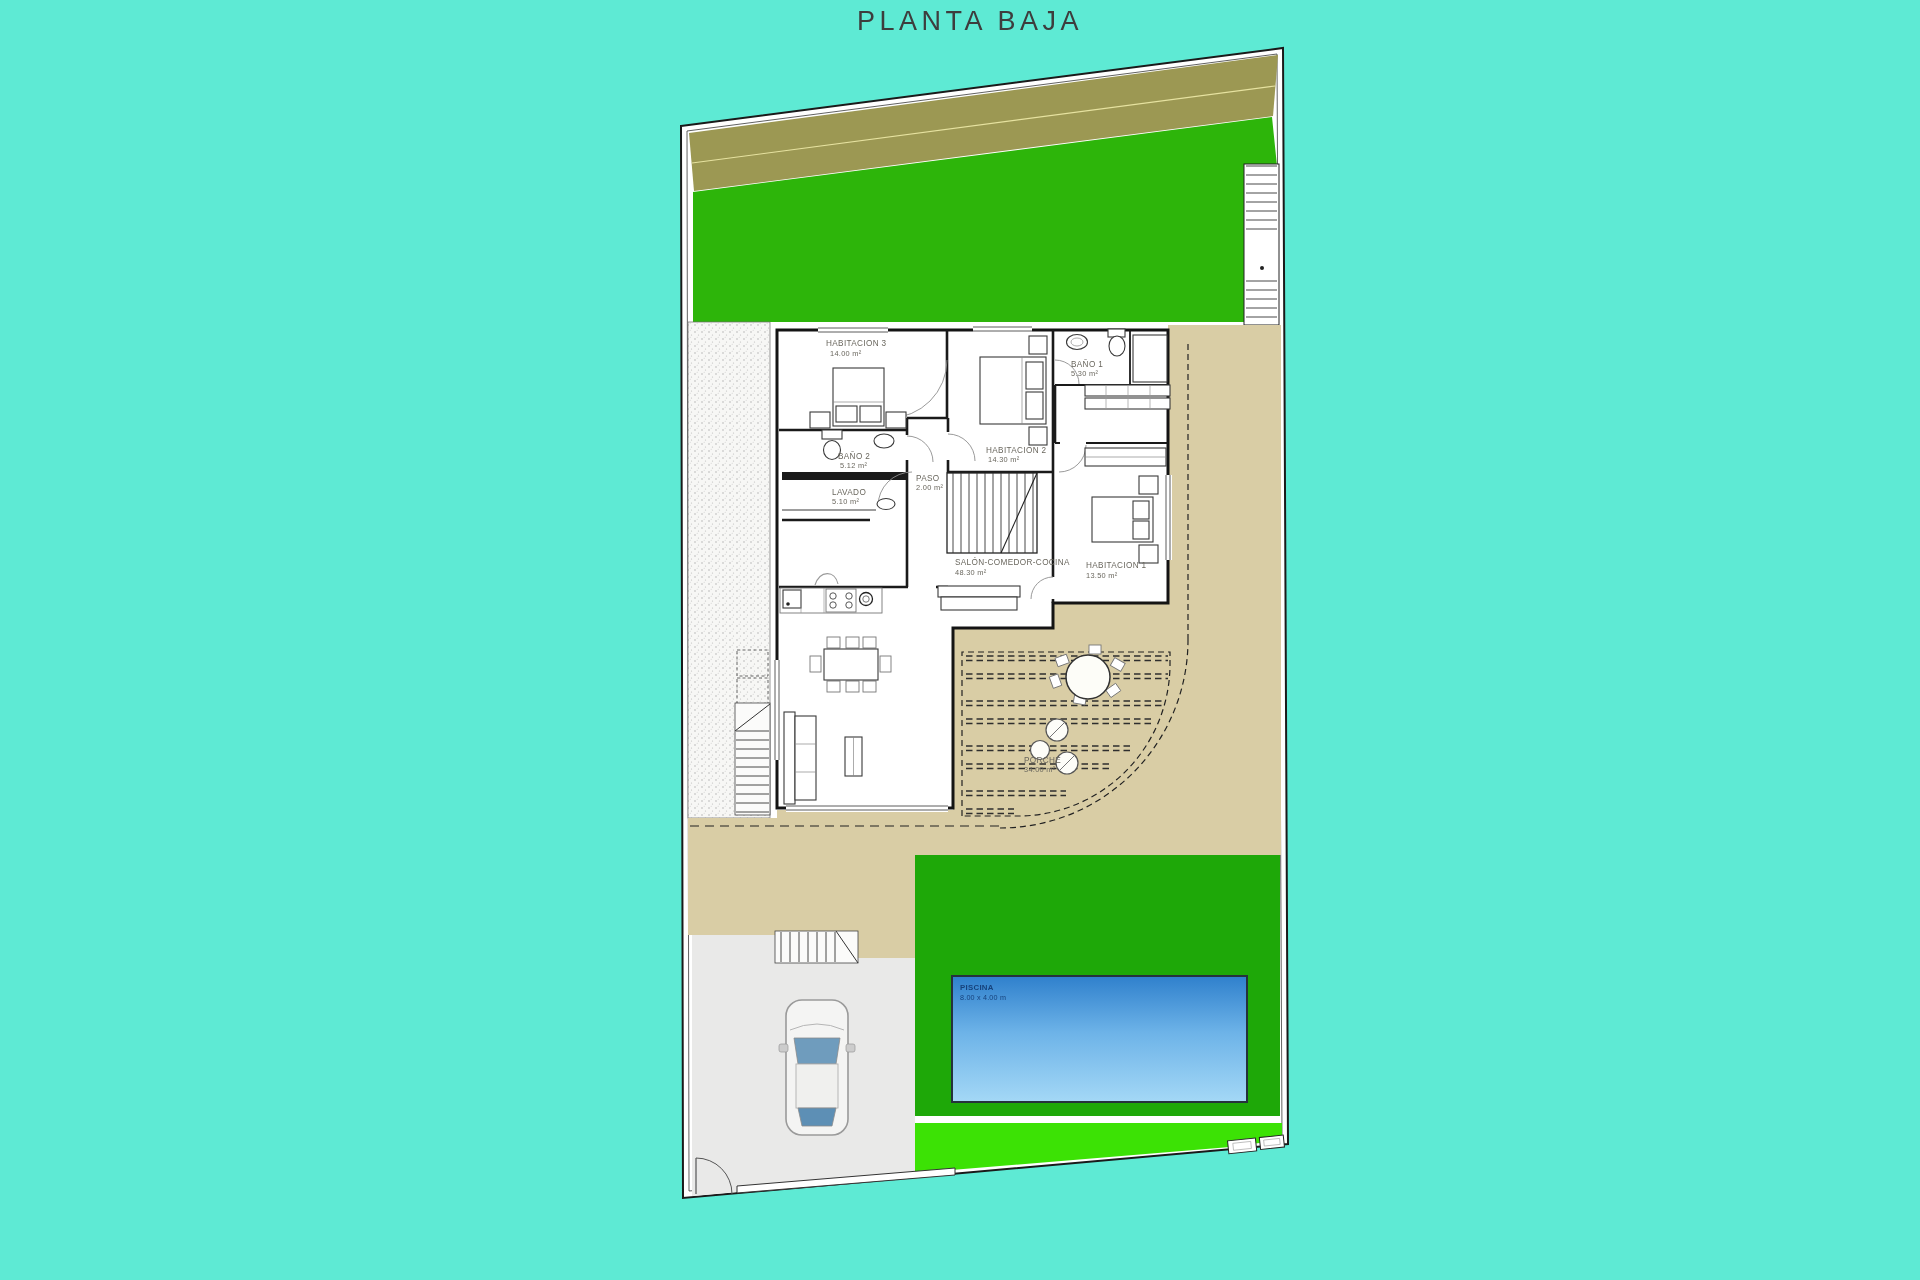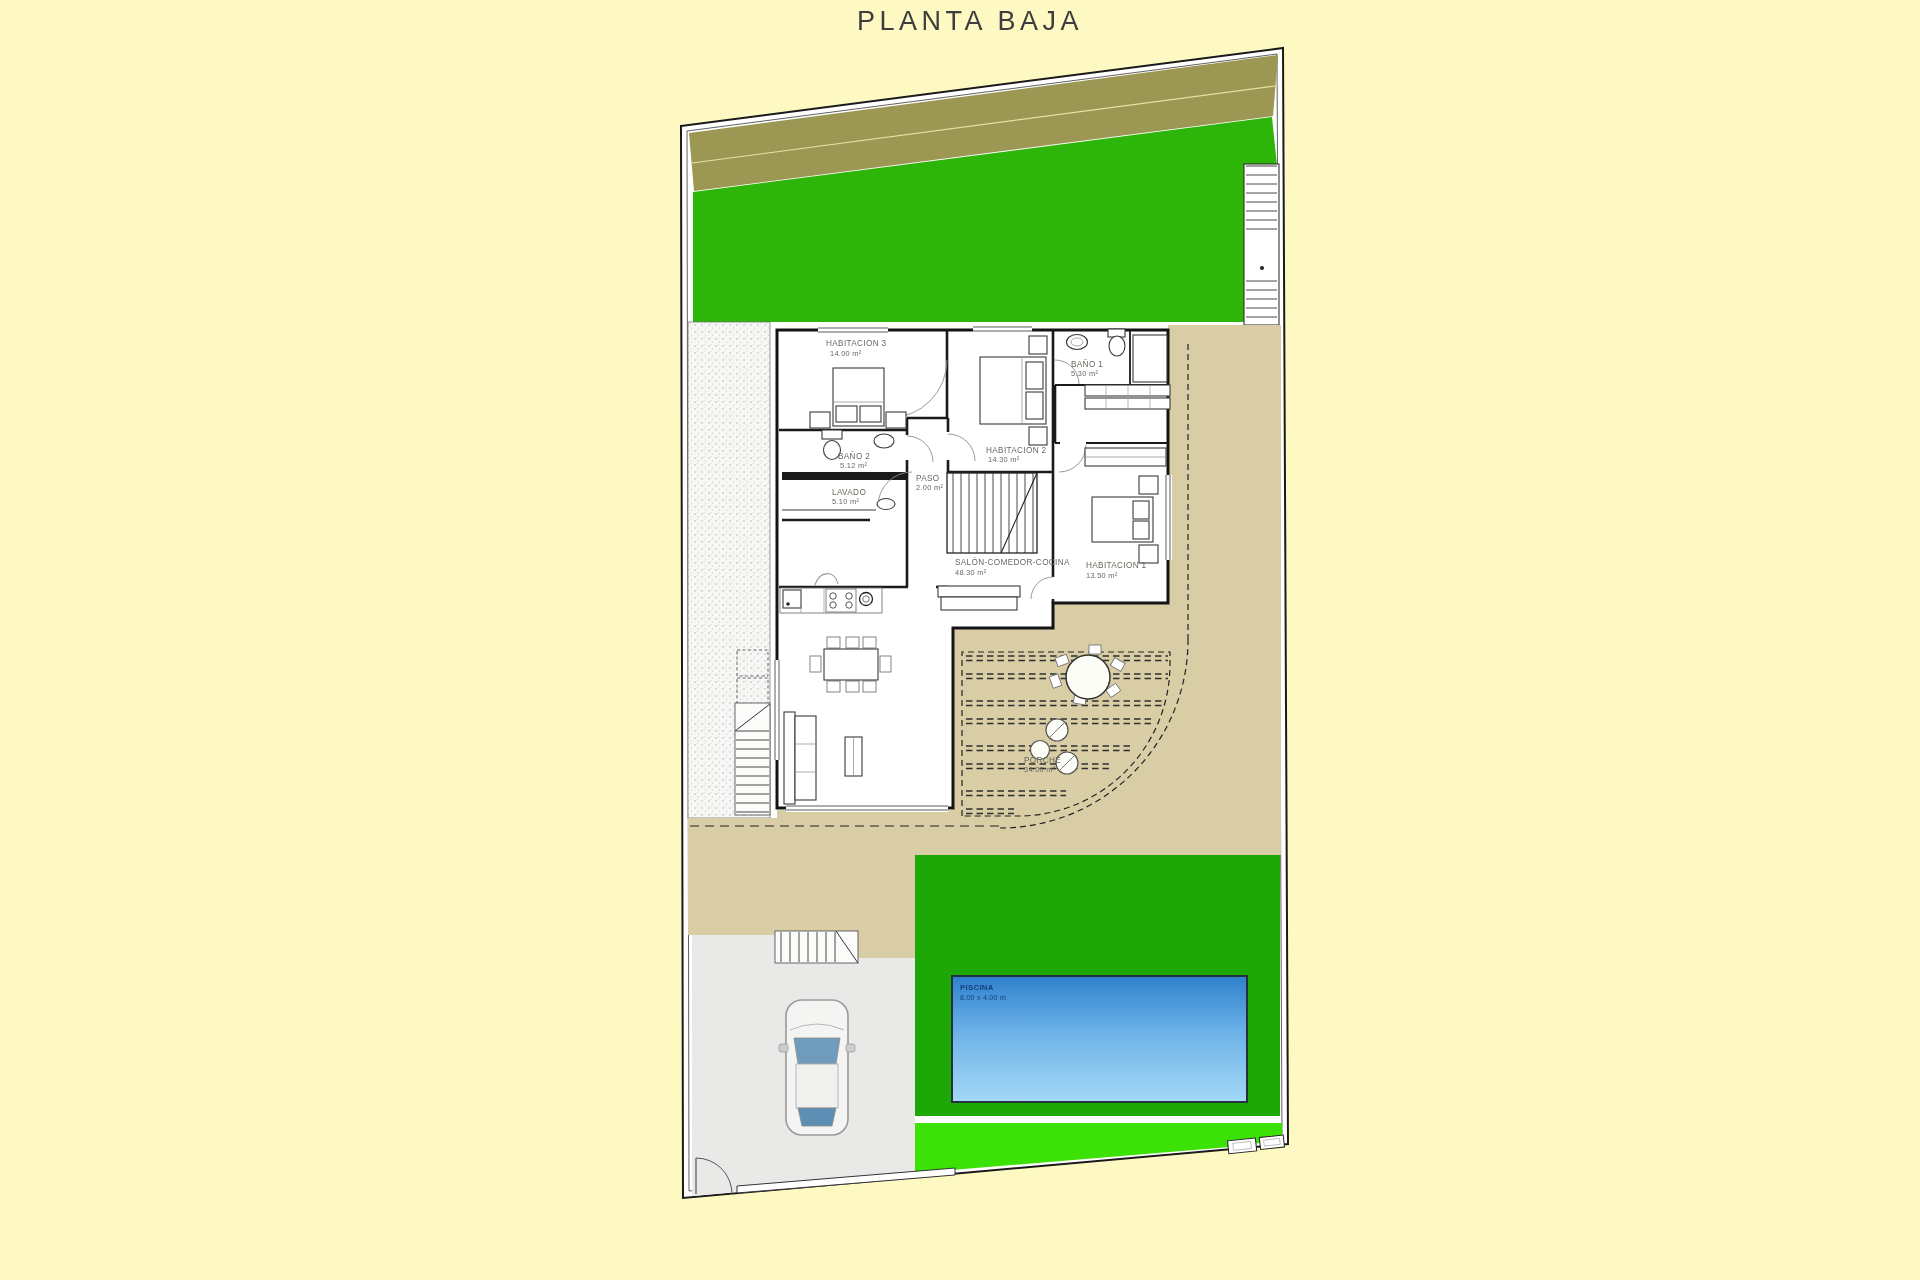--- a/index.html
+++ b/index.html
@@ -1,16 +1,16 @@
 <!DOCTYPE html>
 <html style="--lawn: #2db50a; --pool-surround: #1ea808; --lawn-bright: #3ce205; --olive: #9c9853; --terrace: #d9cda5; --garage: #e9e9e8; --pool-top: #2f80cc; --pool-bottom: #a4d8f6; --wall: #1a1a1a; --label: #6a675e; --pool-label: #16427c;"><head>
 <meta charset="utf-8">
 <style>
   html,body{margin:0;padding:0;background:#fff}
-  .stage{position:relative;width:1920px;height:1280px;background:#fef9c3;overflow:hidden;
+  .stage{position:relative;width:1920px;height:1280px;background:#5eead4;overflow:hidden;
          font-family:"Liberation Sans",sans-serif}
   .stage svg{position:absolute;left:0;top:0}
   .title{font-size:27px;fill:#3d3d3d;letter-spacing:4.5px;font-family:"Liberation Sans",sans-serif}
   .room-label{font-size:8.2px;fill:var(--label,#6a675e);letter-spacing:.35px}
   .room-area{font-size:7.4px;fill:var(--label,#6a675e);letter-spacing:.3px}
   .pool-label{font-size:7.8px;fill:var(--pool-label,#16427c);letter-spacing:.3px;font-weight:bold}
   .pool-area{font-size:7.2px;fill:var(--pool-label,#16427c);letter-spacing:.2px}
   .wall{stroke:var(--wall,#1a1a1a);fill:none}
   .furn{stroke:#3a3a3a;stroke-width:1.1;fill:#fff}
   .furn-light{stroke:#777;stroke-width:.9;fill:#fff}

